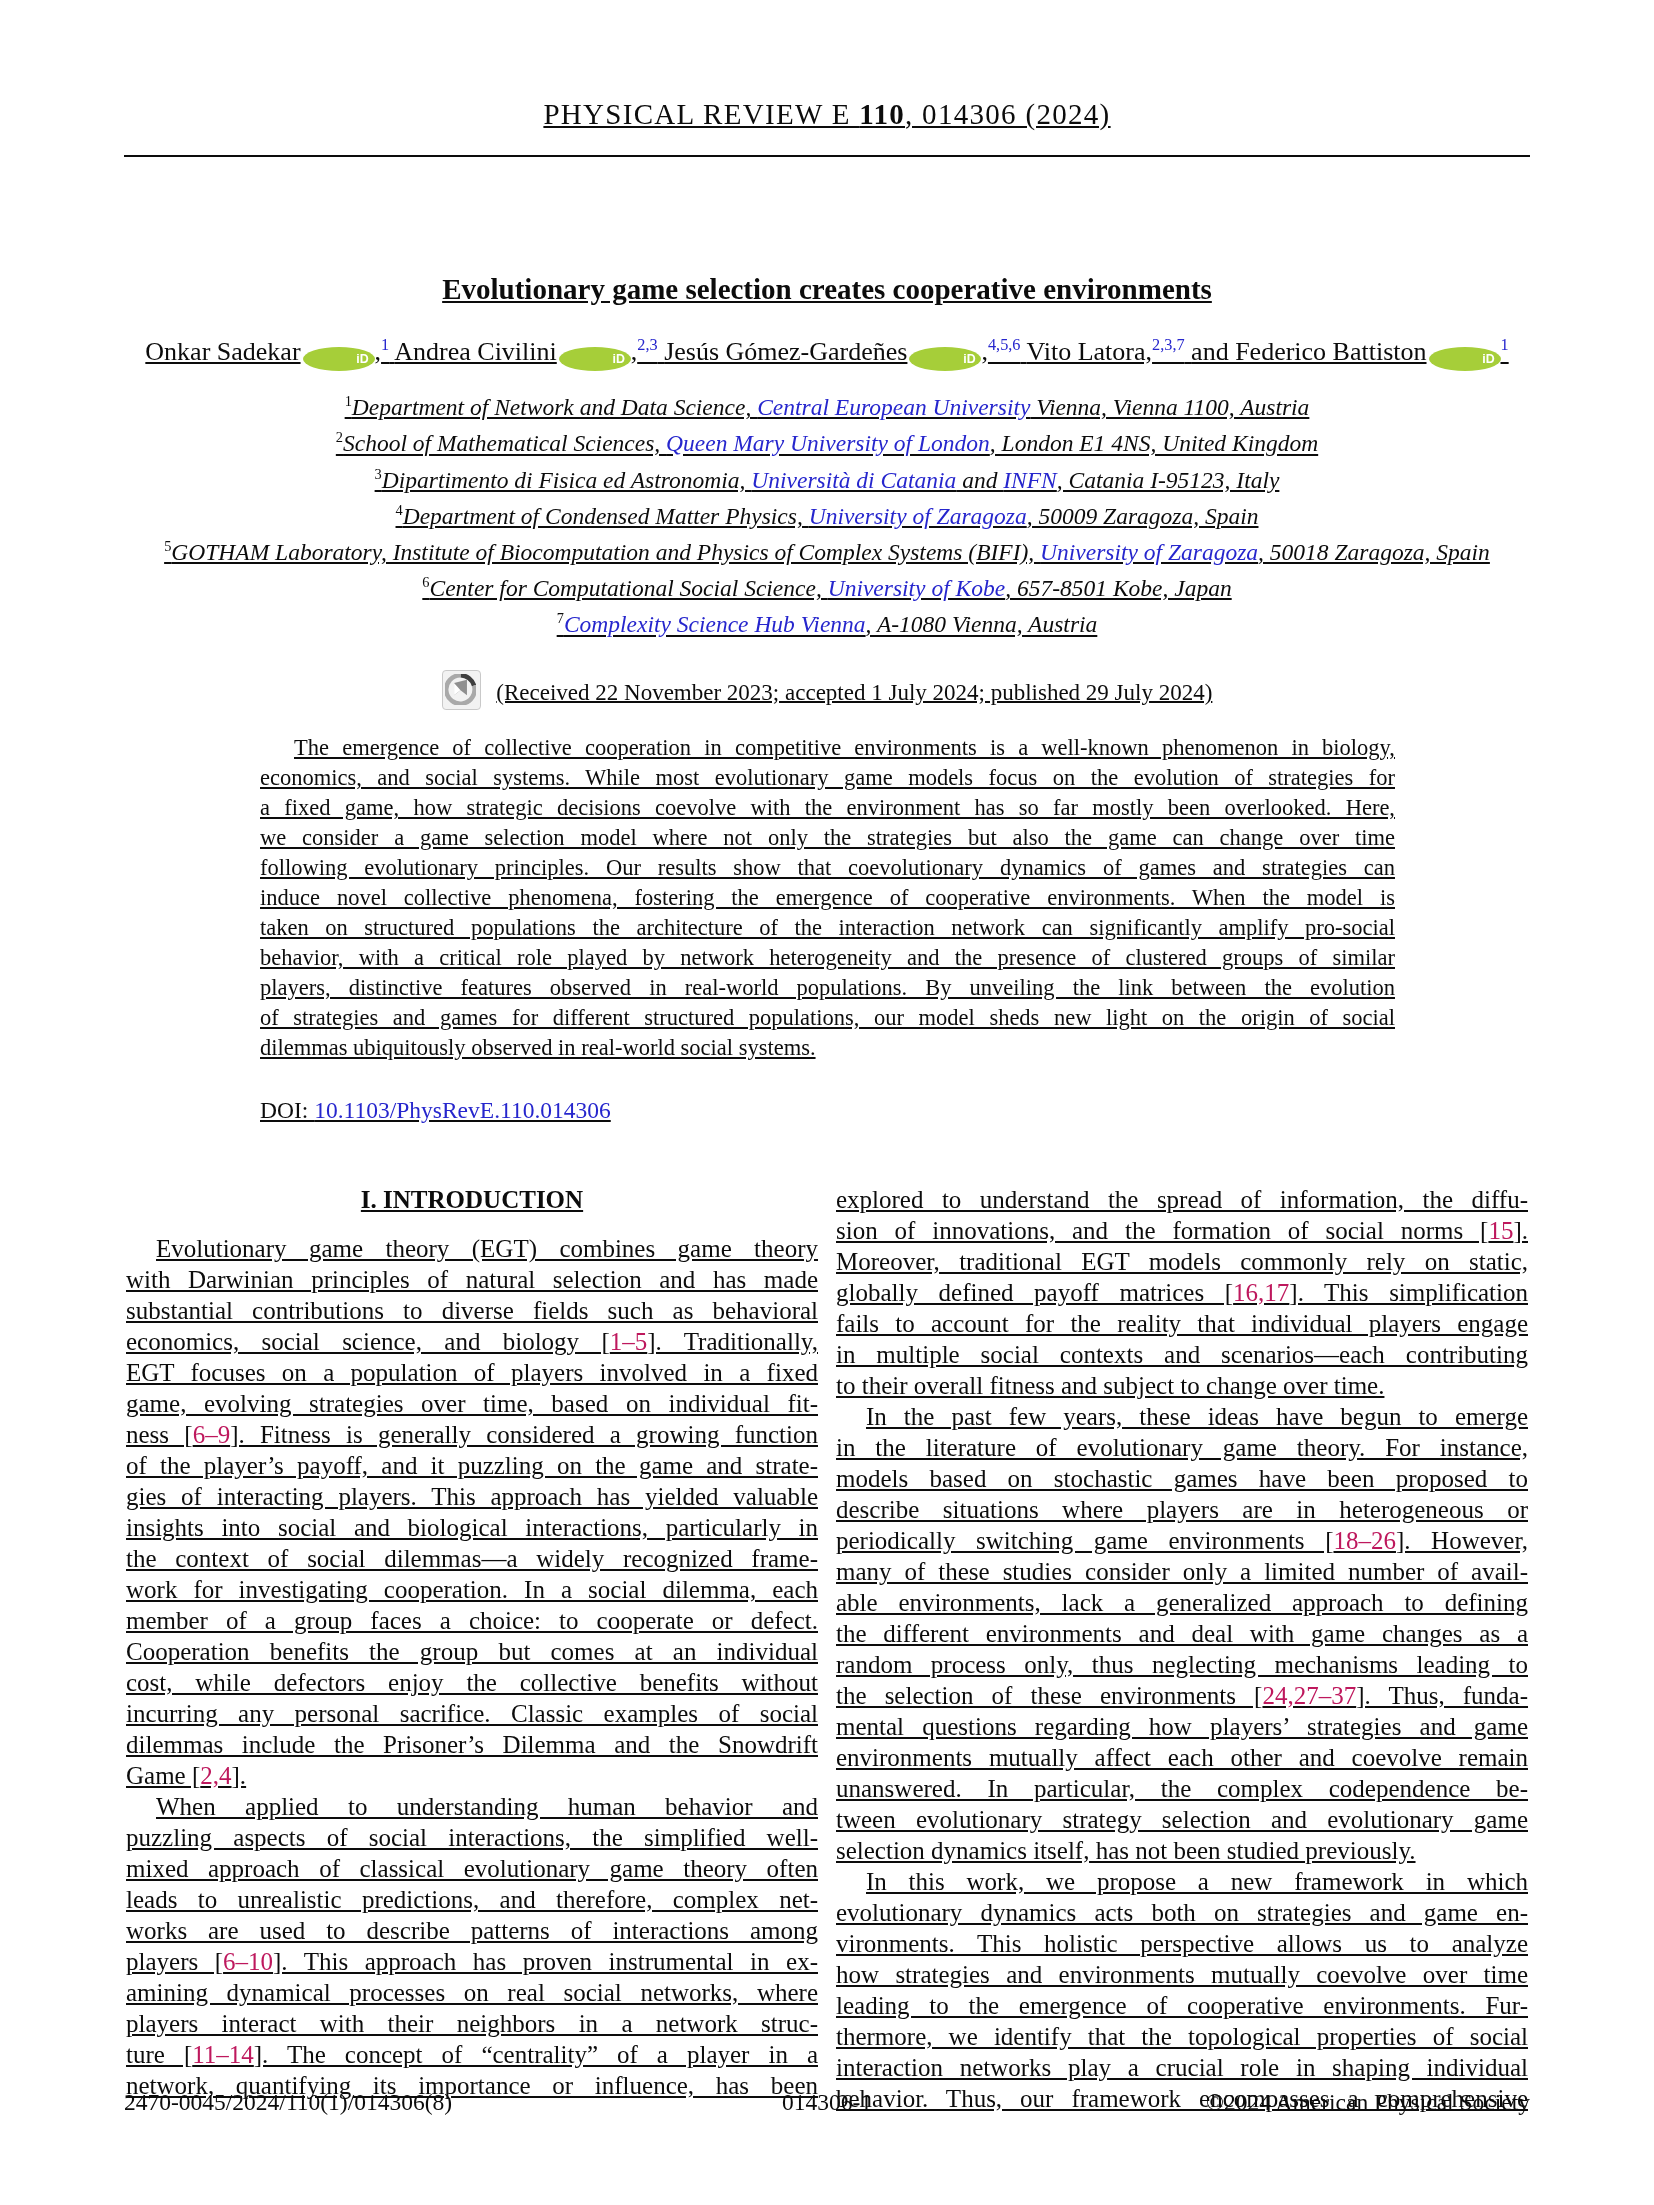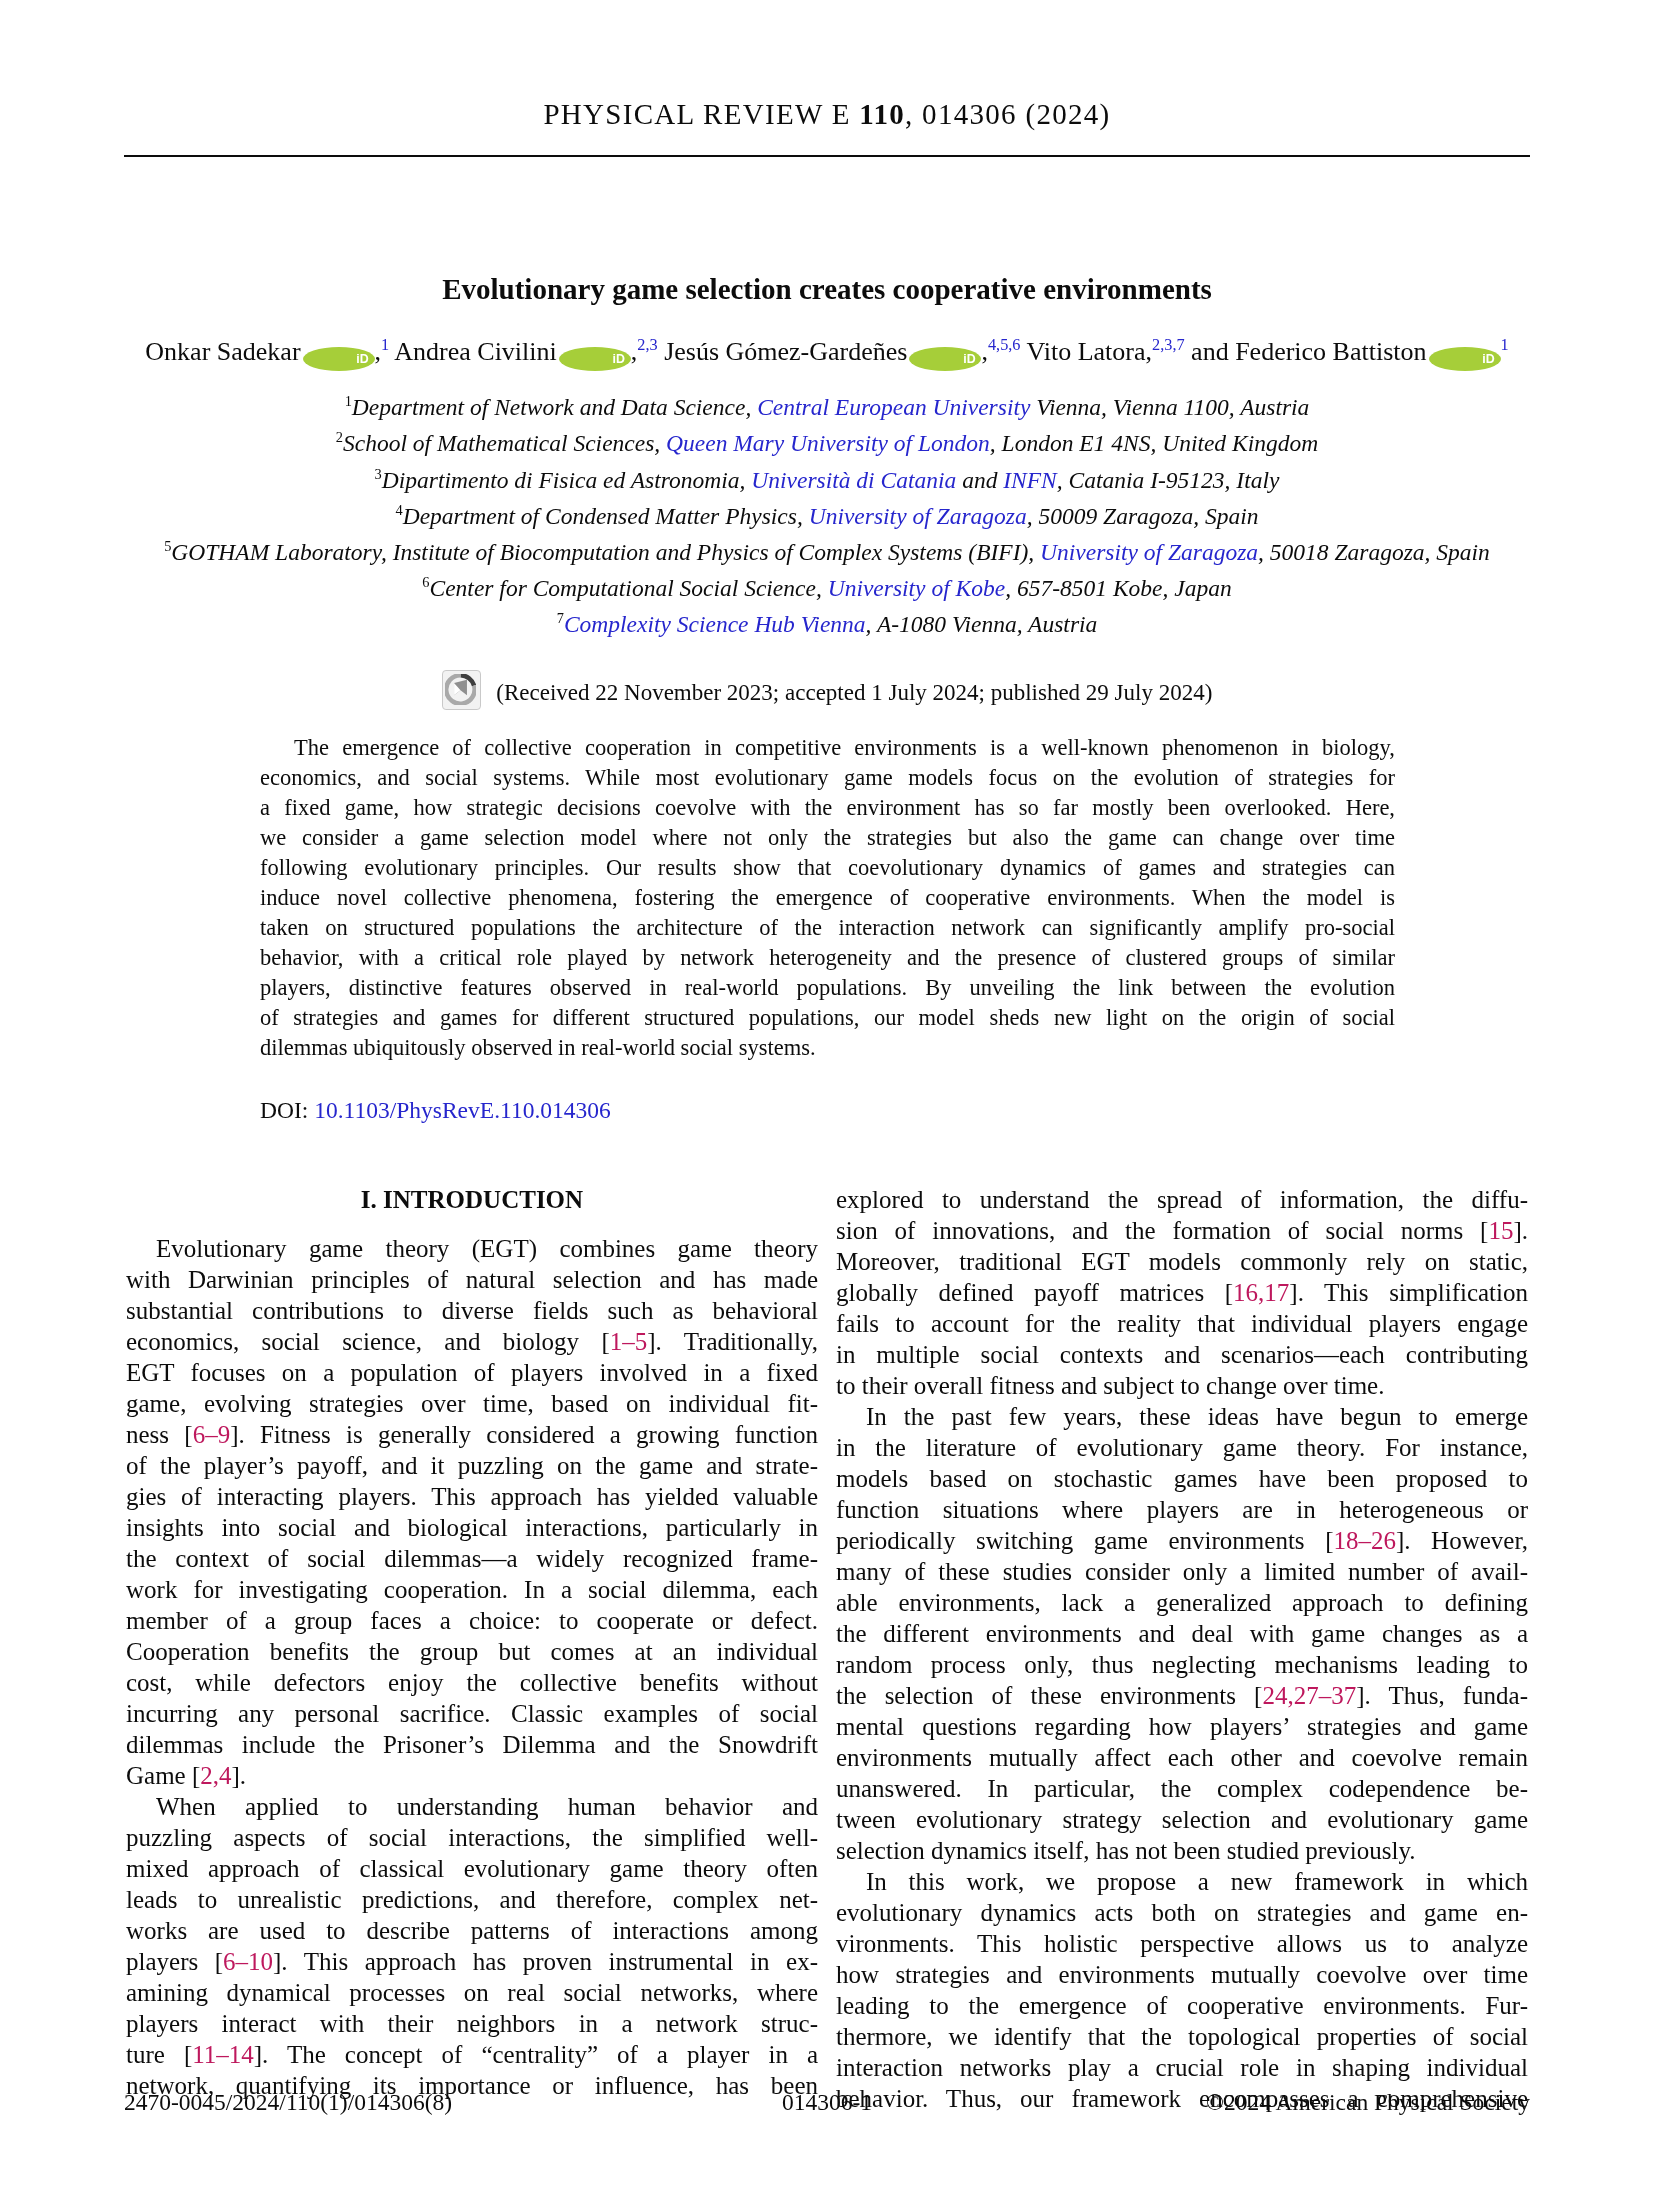--- a/index.html
+++ b/index.html
@@ -3,21 +3,21 @@
 <meta charset="utf-8">
 <style>
   html, body {
     margin: 0; padding: 0;
     width: 1654px; height: 2205px;
     background: #ffffff;
     font-family: "Liberation Serif", "DejaVu Serif", serif;
     color: #0c0c0c;
     position: relative;
   }
-  .page { position: relative; width: 1654px; height: 2125px; overflow: hidden; }
+  .page { position: relative; width: 1654px; height: 2125px; overflow: hidden; text-decoration: underline; }
 
   
   .jheader {
     margin-top: 98px;
     text-align: center;
     font-size: 29px;
     letter-spacing: 1.3px;
     white-space: nowrap;
   }
   .jheader .vol { font-weight: bold; }
@@ -225,21 +225,21 @@
         <div class="ln">explored to understand the spread of information, the diffu-</div>
         <div class="ln">sion of innovations, and the formation of social norms [<span class="cite">15</span>].</div>
         <div class="ln">Moreover, traditional EGT models commonly rely on static,</div>
         <div class="ln">globally defined payoff matrices [<span class="cite">16,17</span>]. This simplification</div>
         <div class="ln">fails to account for the reality that individual players engage</div>
         <div class="ln">in multiple social contexts and scenarios—each contributing</div>
         <div class="ln last">to their overall fitness and subject to change over time.</div>
         <div class="ln first">In the past few years, these ideas have begun to emerge</div>
         <div class="ln">in the literature of evolutionary game theory. For instance,</div>
         <div class="ln">models based on stochastic games have been proposed to</div>
-        <div class="ln">function situations where players are in heterogeneous or</div>
+        <div class="ln">describe situations where players are in heterogeneous or</div>
         <div class="ln">periodically switching game environments [<span class="cite">18–26</span>]. However,</div>
         <div class="ln">many of these studies consider only a limited number of avail-</div>
         <div class="ln">able environments, lack a generalized approach to defining</div>
         <div class="ln">the different environments and deal with game changes as a</div>
         <div class="ln">random process only, thus neglecting mechanisms leading to</div>
         <div class="ln">the selection of these environments [<span class="cite">24,27–37</span>]. Thus, funda-</div>
         <div class="ln">mental questions regarding how players’ strategies and game</div>
         <div class="ln">environments mutually affect each other and coevolve remain</div>
         <div class="ln">unanswered. In particular, the complex codependence be-</div>
         <div class="ln">tween evolutionary strategy selection and evolutionary game</div>

